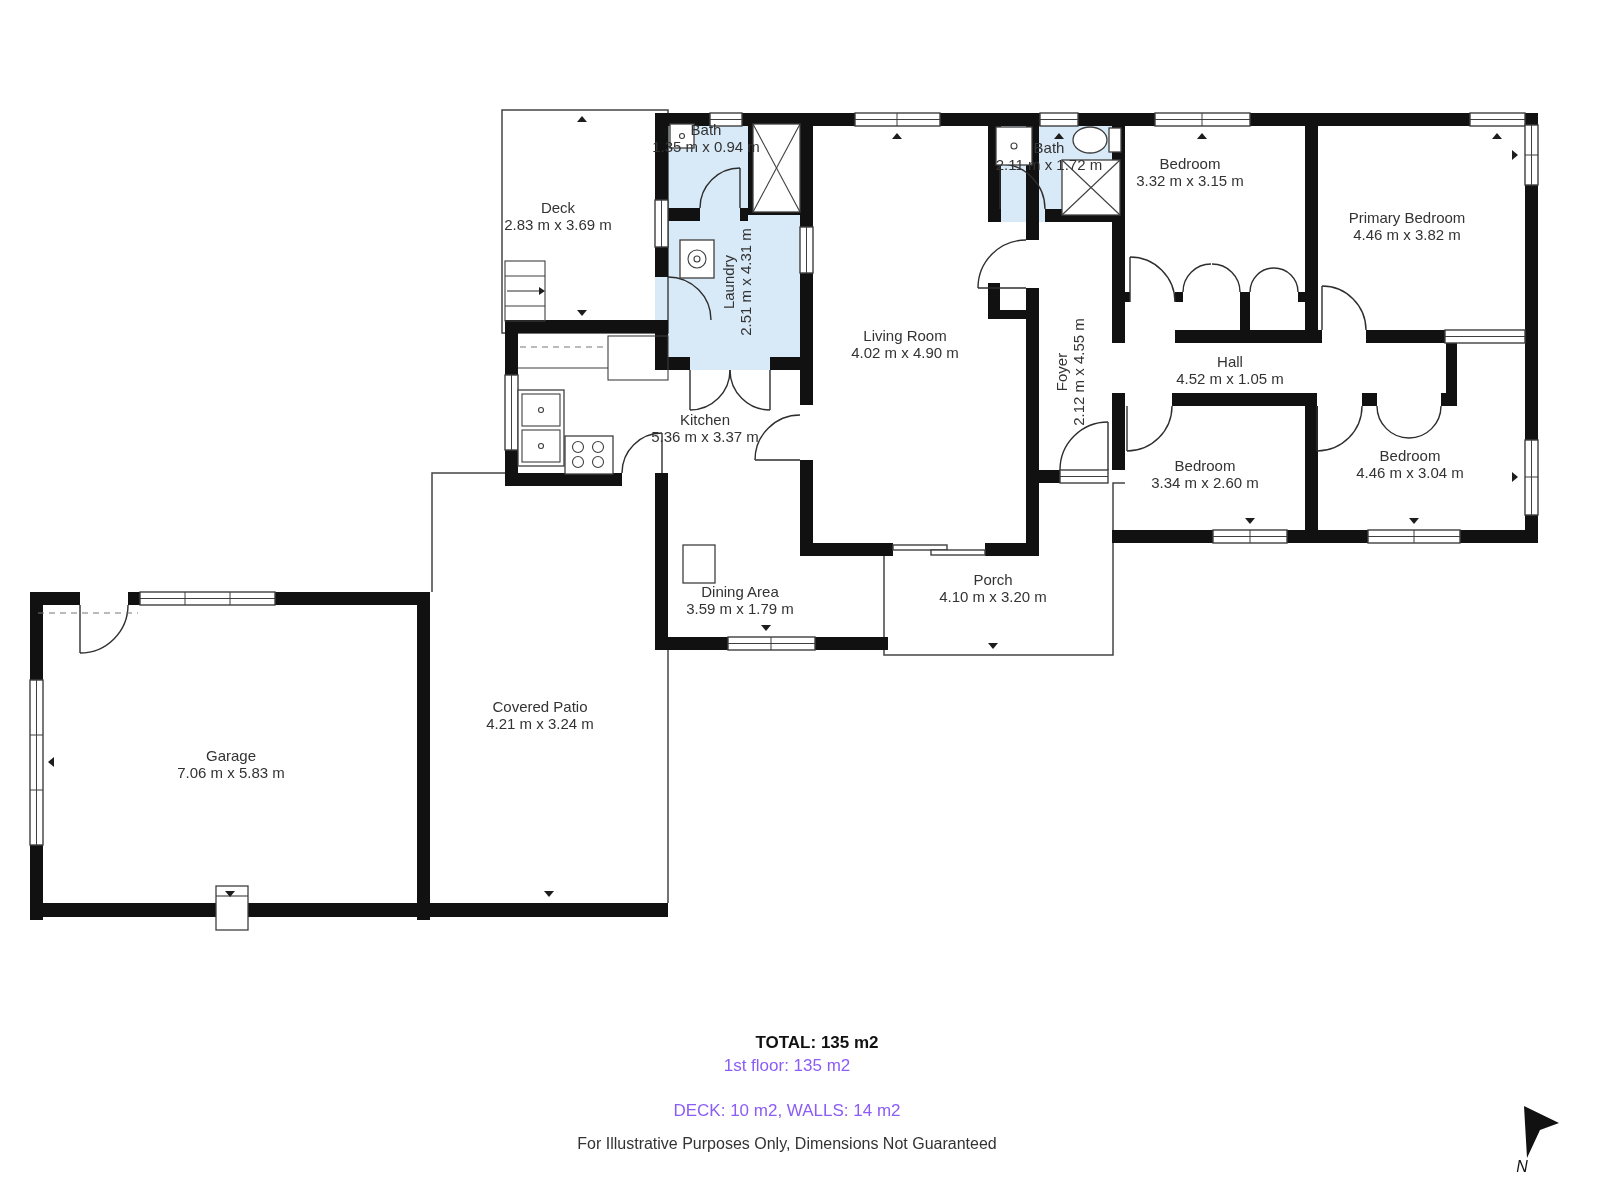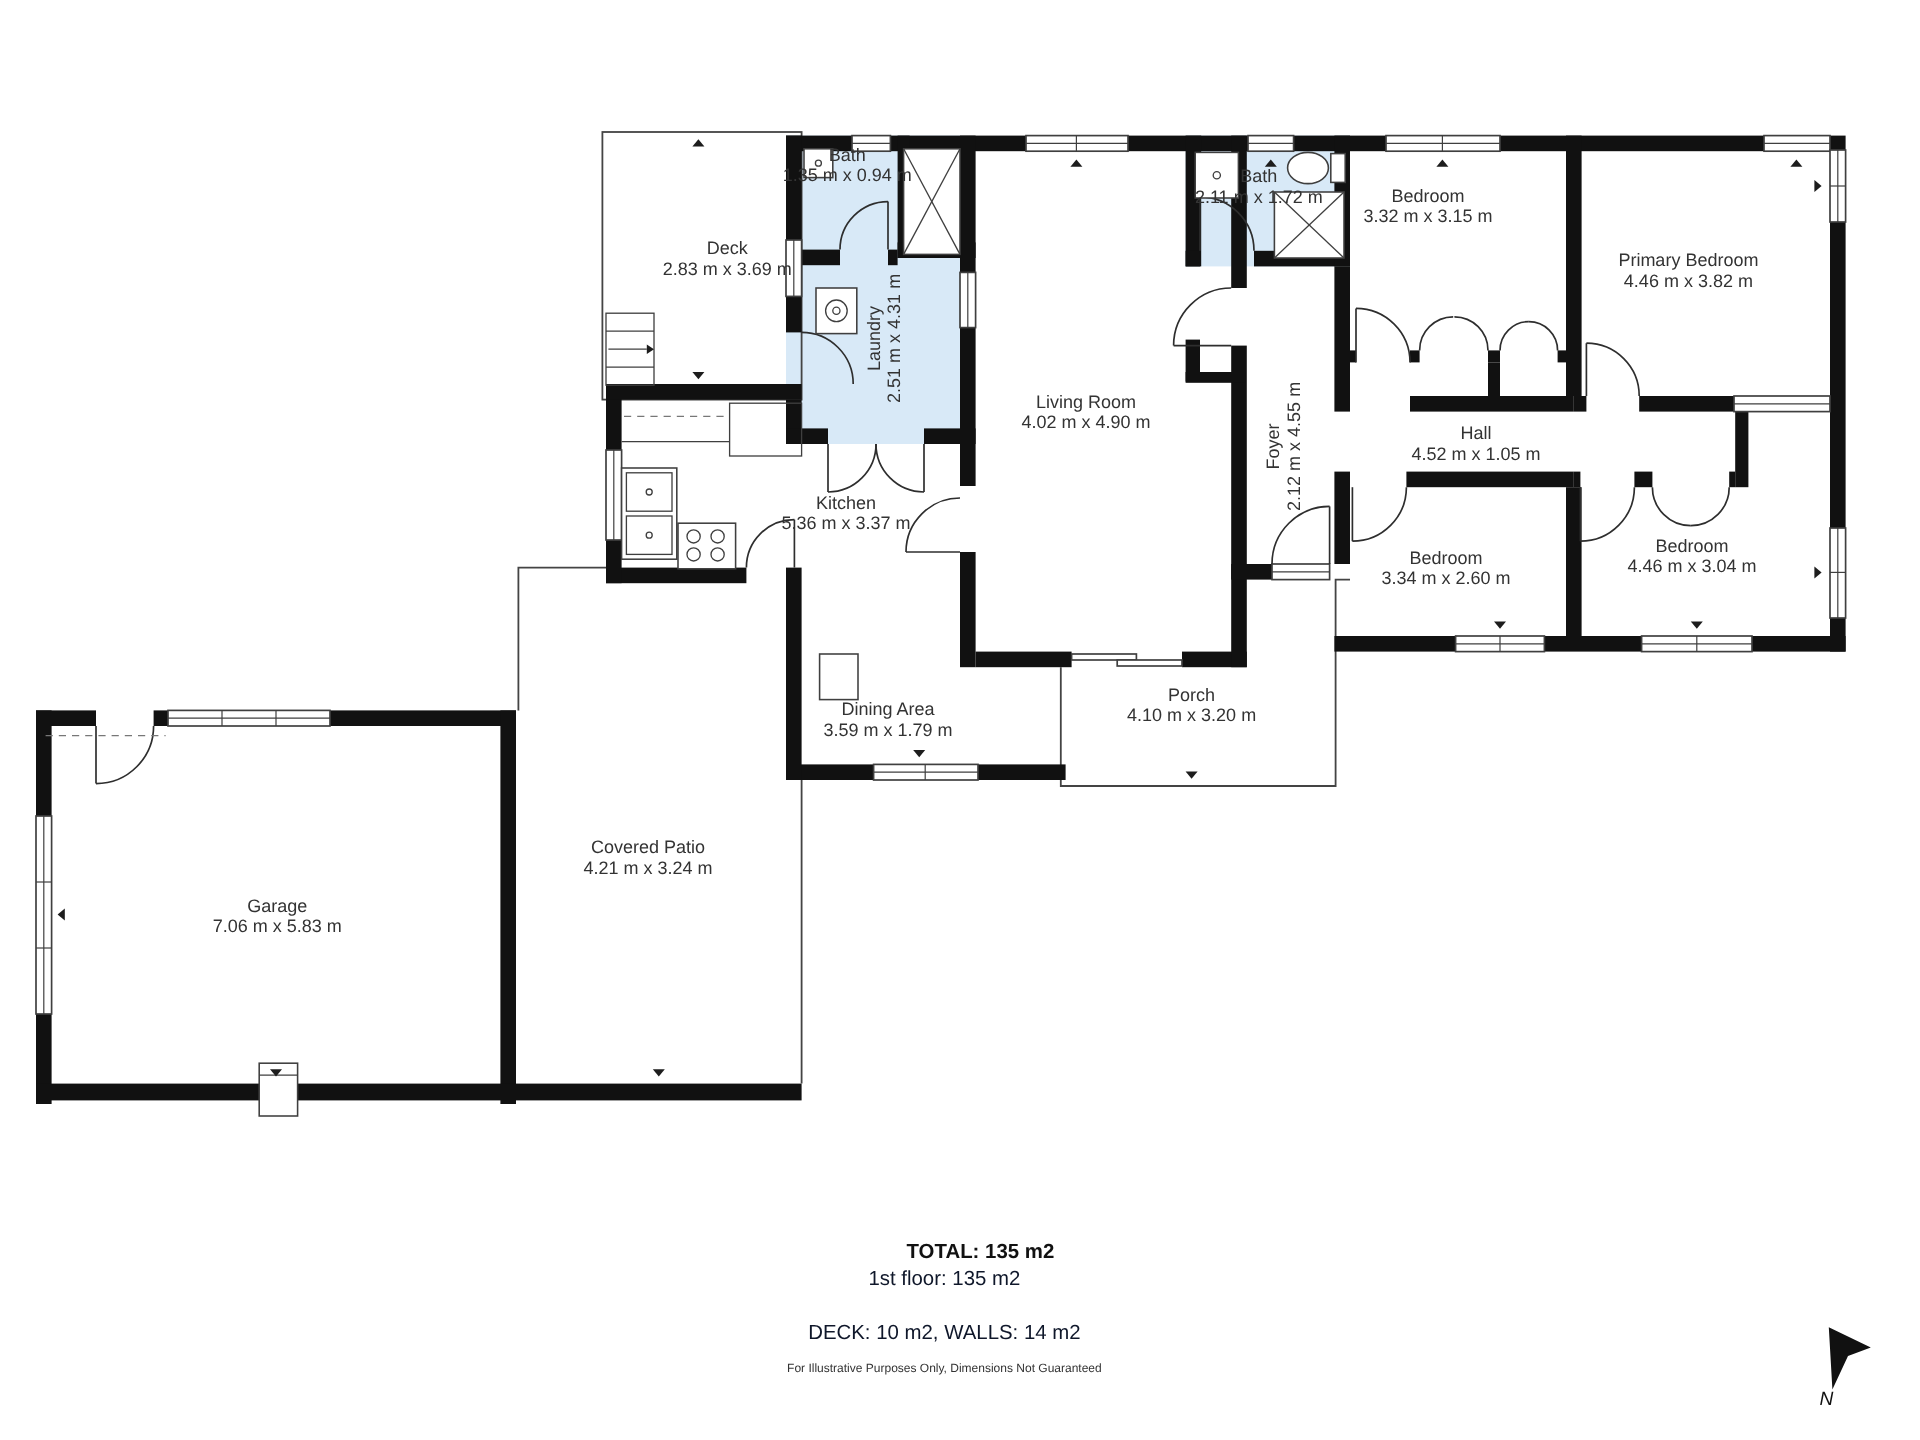--- a/index.html
+++ b/index.html
@@ -12,23 +12,23 @@
   .fix{fill:#fff;stroke:#3f3f3f;stroke-width:1.3;}
   .fixline{stroke:#3f3f3f;stroke-width:1.1;fill:none;}
   .door{fill:none;stroke:#2e2e2e;stroke-width:1.4;}
   .win{fill:#fff;stroke:#3f3f3f;stroke-width:1.4;}
   .winline{stroke:#3f3f3f;stroke-width:1;}
   .dash{stroke:#777;stroke-width:1.2;stroke-dasharray:6 5;fill:none;}
   .tick{fill:#1d1d1d;}
   .room-label{position:absolute;transform:translate(-50%,-50%);text-align:center;
     color:var(--text,#333);font-size:15px;line-height:17px;white-space:nowrap;}
   .room-label.vert{transform:translate(-50%,-50%) rotate(-90deg);}
-  .footer-line{position:absolute;left:0;width:1574px;text-align:center;color:#0f172a;font-size:17px;}
+  .footer-line{position:absolute;left:0;width:1574px;text-align:center;color:#8b5cf6;font-size:17px;}
   .footer-line.bold{font-weight:700;color:#111;padding-left:30px;}
-  .footer-line.small{font-size:10px;color:#333;}
+  .footer-line.small{font-size:16px;color:#333;}
   .north-n{position:absolute;transform:translate(-50%,-50%);font-style:italic;
     font-size:16px;color:#111;}
 </style>
 </head>
 <body>
 
 <div class="stage">
 
 <svg class="plan" width="1600" height="1200" viewBox="0 0 1600 1200">
 
@@ -358,21 +358,21 @@
     <polygon class="tick" points="544,891 554,891 549,897"></polygon>
     <polygon class="tick" points="225,891 235,891 230,897"></polygon>
     <polygon class="tick" points="54,757 54,767 48,762"></polygon>
     <polygon class="tick" points="1512,150 1512,160 1518,155"></polygon>
     <polygon class="tick" points="1512,472 1512,482 1518,477"></polygon>
   </g>
 
   <polygon points="1524,1106 1559,1123 1540,1130 1527,1158" fill="#111"></polygon>
 </svg>
 
-<div class="room-label" style="left:606px;top:216px">
+<div class="room-label" style="left:558px;top:216px">
       <div>Deck</div>
       <div>2.83 m x 3.69 m</div>
     </div>
 <div class="room-label" style="left:706px;top:138px">
       <div>Bath</div>
       <div>1.35 m x 0.94 m</div>
     </div>
 <div class="room-label vert" style="left:737px;top:282px">
       <div>Laundry</div>
       <div>2.51 m x 4.31 m</div>

